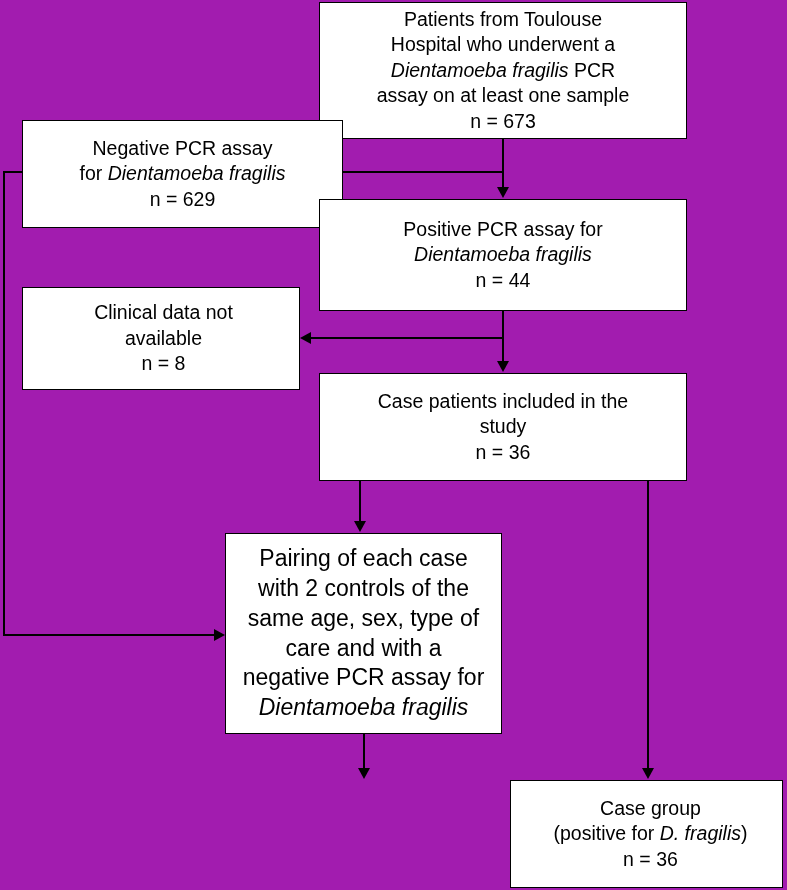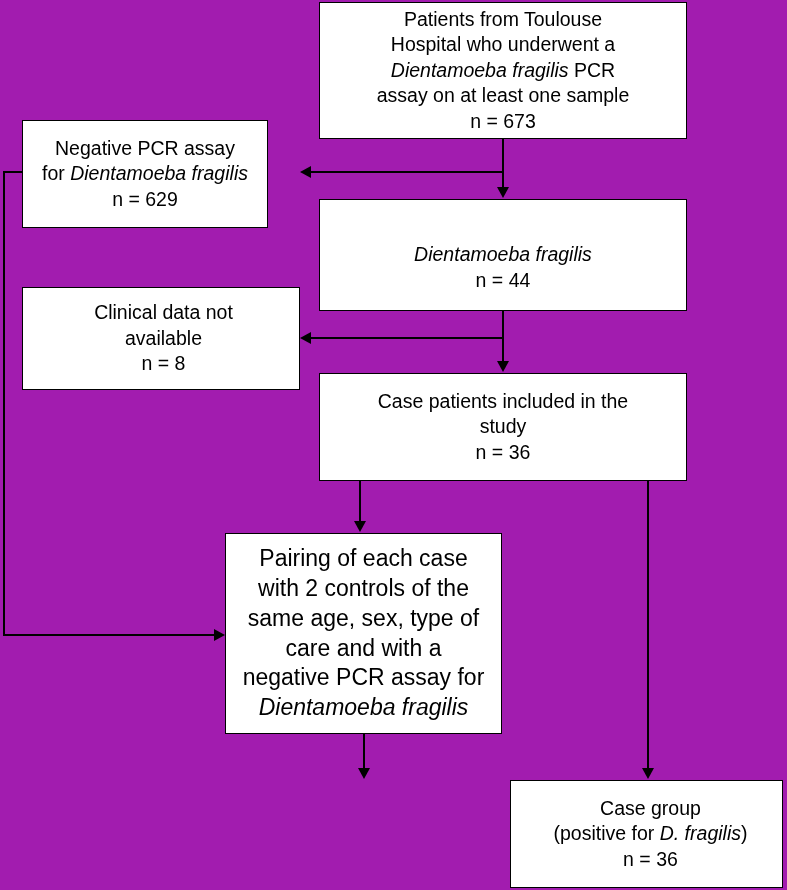--- a/index.html
+++ b/index.html
@@ -29,21 +29,21 @@
     font-size: 19.5px;
     line-height: 1.30;
     padding: 2px 6px;
     z-index: 2;
   }
   .node .txt { display: block; width: 100%; }
   .node i { font-style: italic; }
 
   
   #node-source        { left: 319px; top: 2px;   width: 368px; height: 137px; }
-  #node-negative      { left: 22px;  top: 120px; width: 246px; height: 108px; }
+  #node-negative      { left: 22px;  top: 120px; width: 321px; height: 108px; }
   #node-positive      { left: 319px; top: 199px; width: 368px; height: 112px; }
   #node-noclinical    { left: 22px;  top: 287px; width: 278px; height: 103px; padding-left: 11px; }
   #node-cases         { left: 319px; top: 373px; width: 368px; height: 108px; justify-content: flex-end; }
   #node-pairing       { left: 225px; top: 533px; width: 277px; height: 201px; font-size: 23px; }
   #node-controlgroup  { left: 227px; top: 780px; width: 276px; height: 108px; }
   #node-casegroup     { left: 510px; top: 780px; width: 273px; height: 108px; padding-left: 14px; }
 
   
   .edge { position: absolute; background: #000000; z-index: 1; }
   .vline { width: 1.8px; }
@@ -98,21 +98,21 @@
 
   <div class="node" id="node-source">
     <span class="txt"><span>Patients from Toulouse</span><br><span>Hospital who underwent  a</span><br><i>Dientamoeba fragilis</i><span> PCR</span><br><span>assay on at least one sample</span><br><span>n = 673</span></span>
   </div>
 
   <div class="node" id="node-negative">
     <span class="txt"><span>Negative PCR assay</span><br><span>for </span><i>Dientamoeba fragilis</i><br><span>n = 629</span></span>
   </div>
 
   <div class="node" id="node-positive">
-    <span class="txt"><br><i>Dientamoeba fragilis</i><br><span>n = 44</span></span>
+    <span class="txt"><span>Positive PCR assay for</span><br><i>Dientamoeba fragilis</i><br><span>n = 44</span></span>
   </div>
 
   <div class="node" id="node-noclinical">
     <span class="txt"><span>Clinical data not</span><br><span>available</span><br><span>n = 8</span></span>
   </div>
 
   <div class="node" id="node-cases">
     <span class="txt"><span>Case patients included in the</span><br><span>study</span><br><span>n = 36</span></span>
   </div>
 

